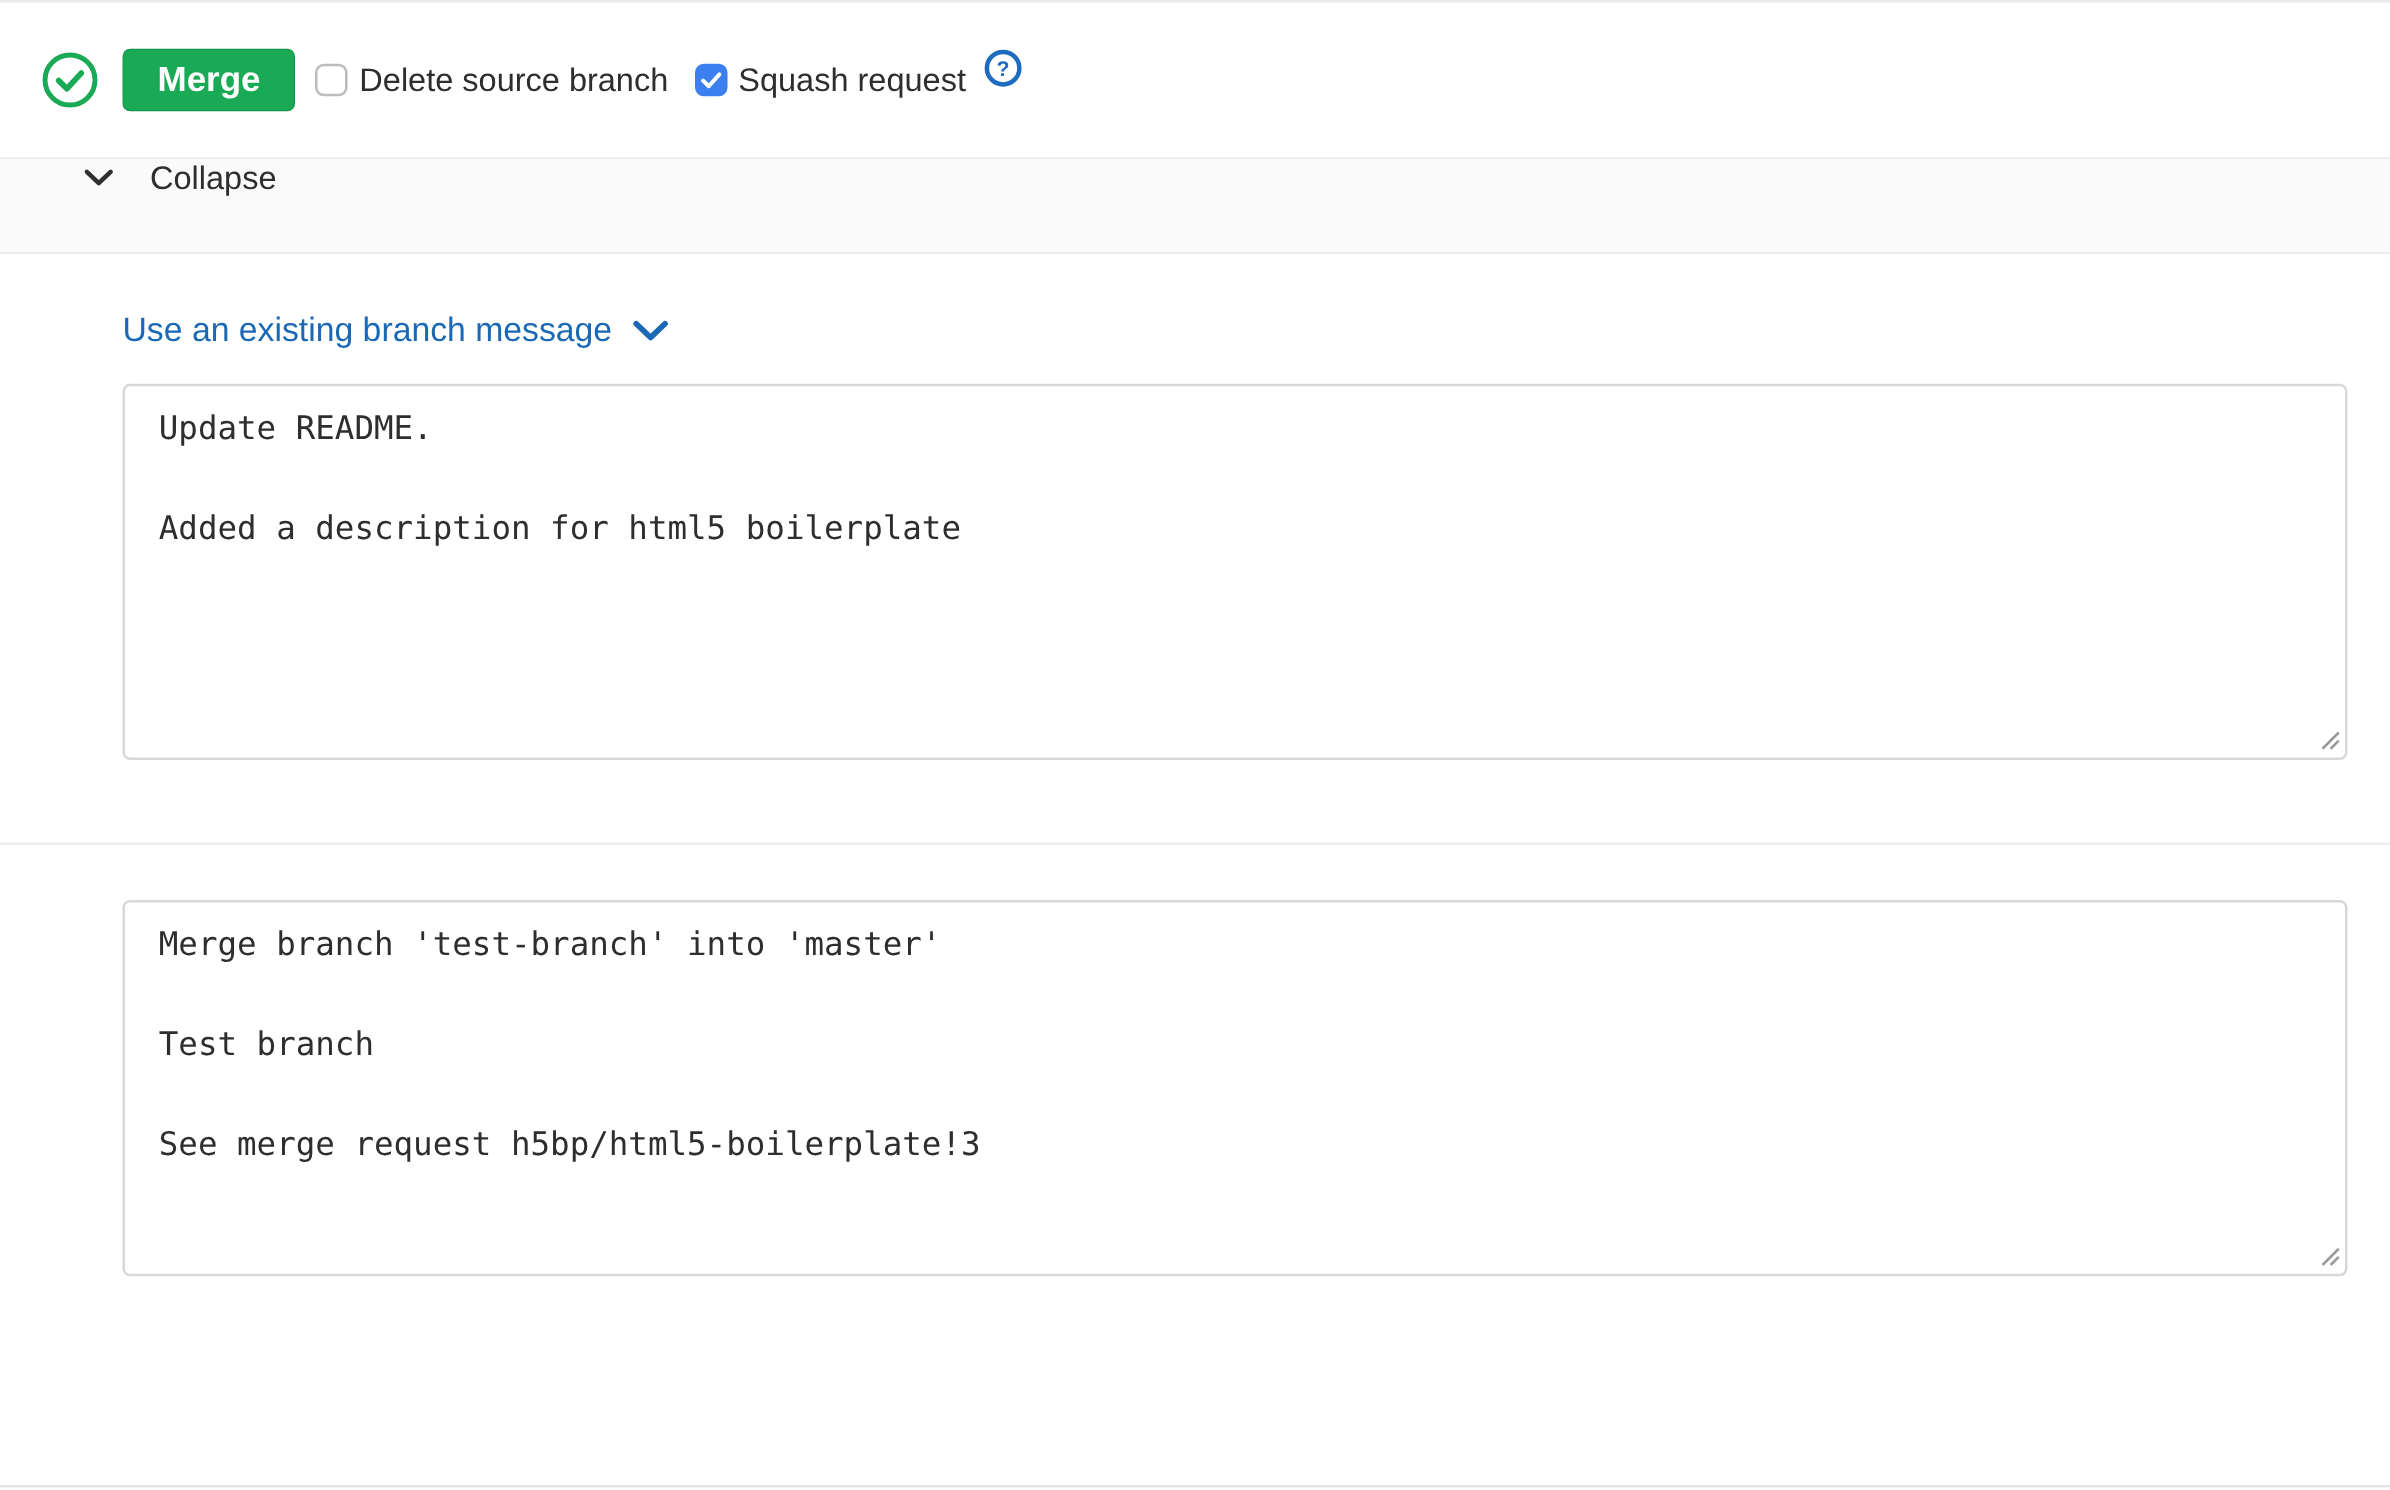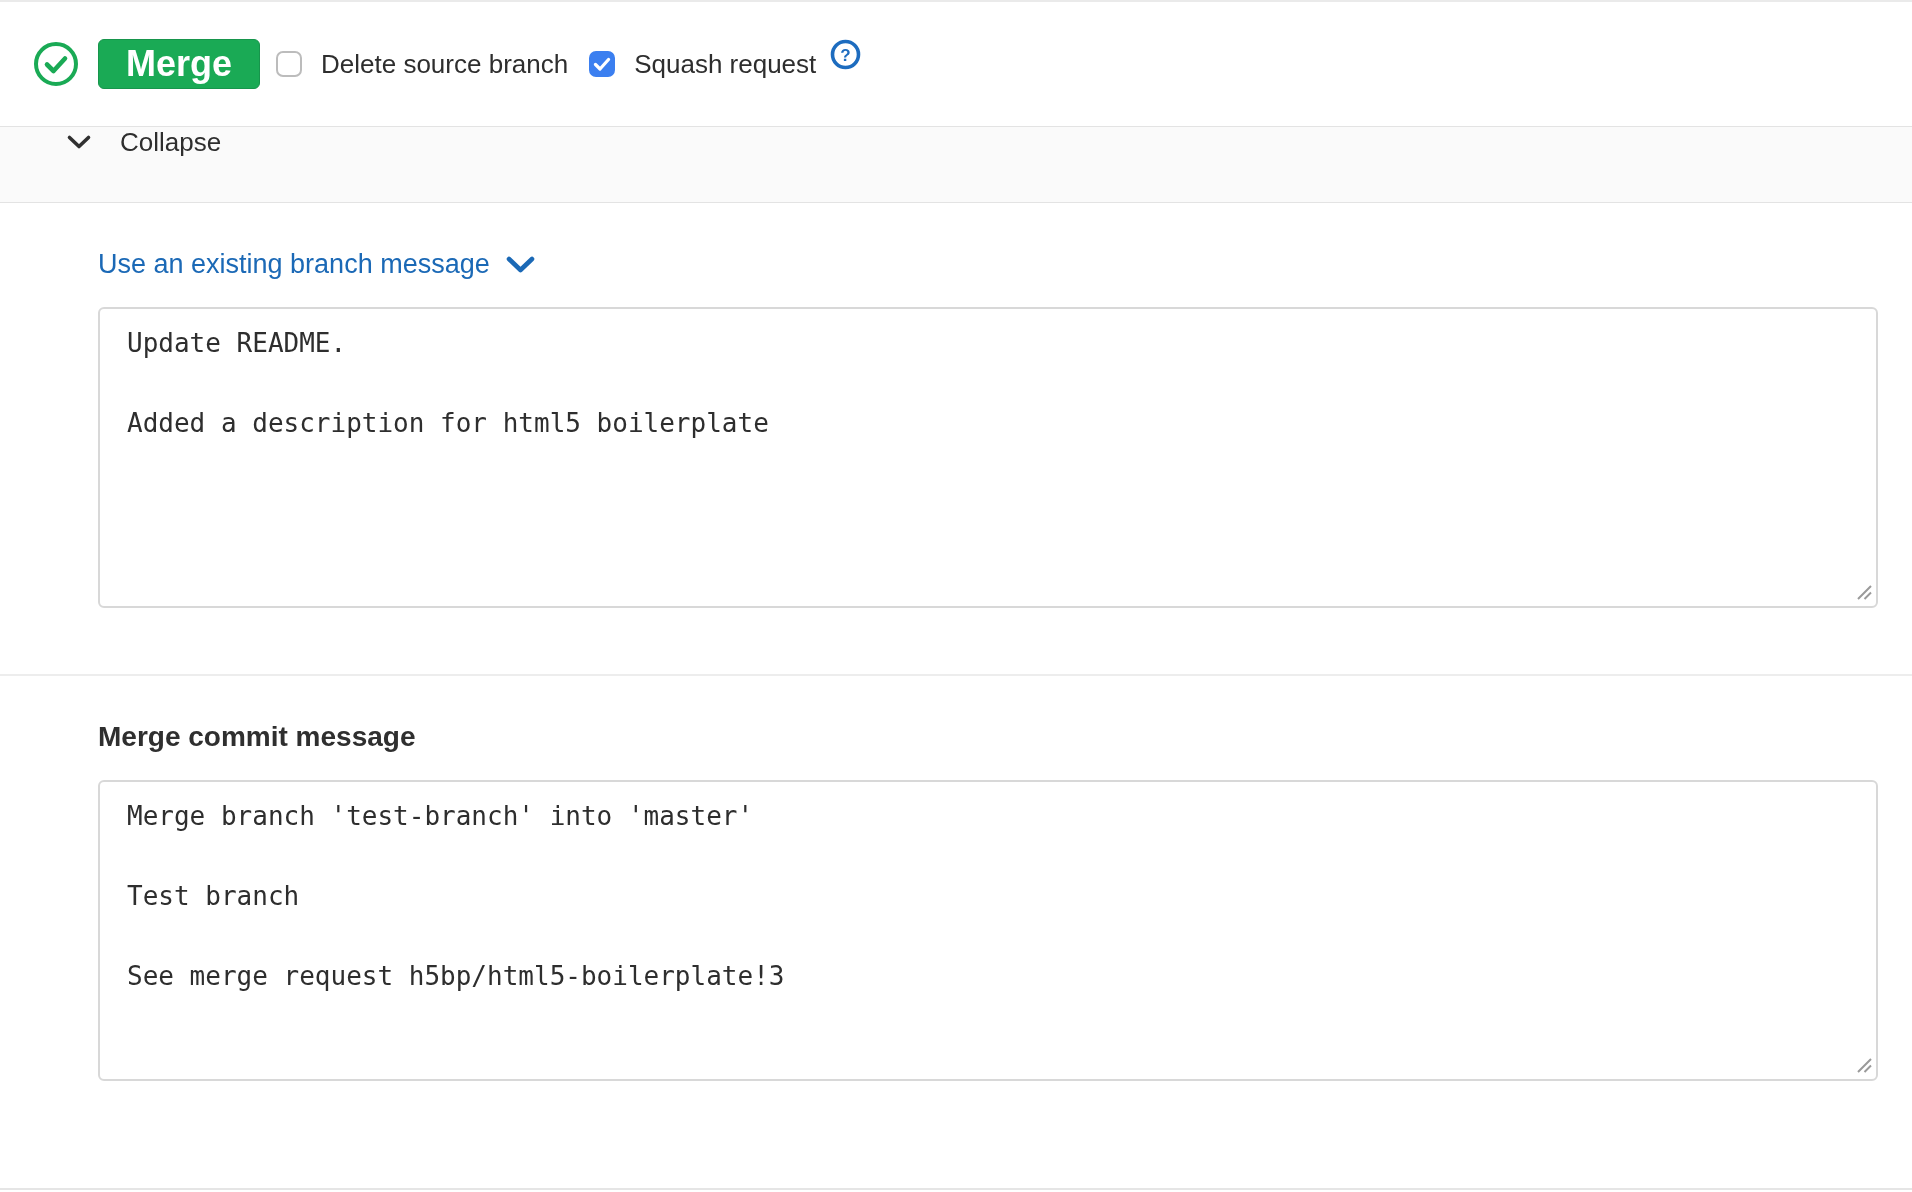--- a/index.html
+++ b/index.html
@@ -29,29 +29,29 @@
   }
   .status-icon { flex: none; margin-right: 19px; display:flex; align-items:center; }
   .merge-btn {
     height: 50px;
     padding: 0 27px;
     background: #1aaa55;
     border: 1px solid #17954c;
     border-radius: 6px;
     color: #fff;
     font-family: "Liberation Sans", sans-serif;
-    font-size: 36px;
+    font-size: 28px;
     font-weight: 600;
     margin-right: 16px;
     cursor: pointer;
   }
   .checkbox-label {
     display: inline-flex;
     align-items: center;
-    gap: 19px;
+    gap: 9px;
     font-size: 26px;
     color: #2e2e2e;
     cursor: pointer;
     white-space: nowrap;
   }
   .accept-bar .checkbox-label + .checkbox-label { margin-left: 21px; }
   .box {
     width: 26px; height: 26px;
     border: 2px solid #bcbcbc;
     border-radius: 7px;
@@ -196,23 +196,20 @@
 Added a description for html5 boilerplate</textarea>
       <svg class="grabber" width="17" height="17" viewBox="0 0 17 17" aria-hidden="true">
         <path d="M3 16 L16 3 M9.5 16 L16 9.5" stroke="#9a9a9a" stroke-width="2" fill="none"></path>
       </svg>
     </div>
   </div>
 
   <div class="divider"></div>
 
   <div class="section">
-    <div class="section-head">
-      <span class="section-title">Merge commit message</span>
-    </div>
     <div class="ta-wrap">
       <textarea class="msg" spellcheck="false" style="">Merge branch 'test-branch' into 'master'
 
 Test branch
 
 See merge request h5bp/html5-boilerplate!3</textarea>
       <svg class="grabber" width="17" height="17" viewBox="0 0 17 17" aria-hidden="true">
         <path d="M3 16 L16 3 M9.5 16 L16 9.5" stroke="#9a9a9a" stroke-width="2" fill="none"></path>
       </svg>
     </div>

